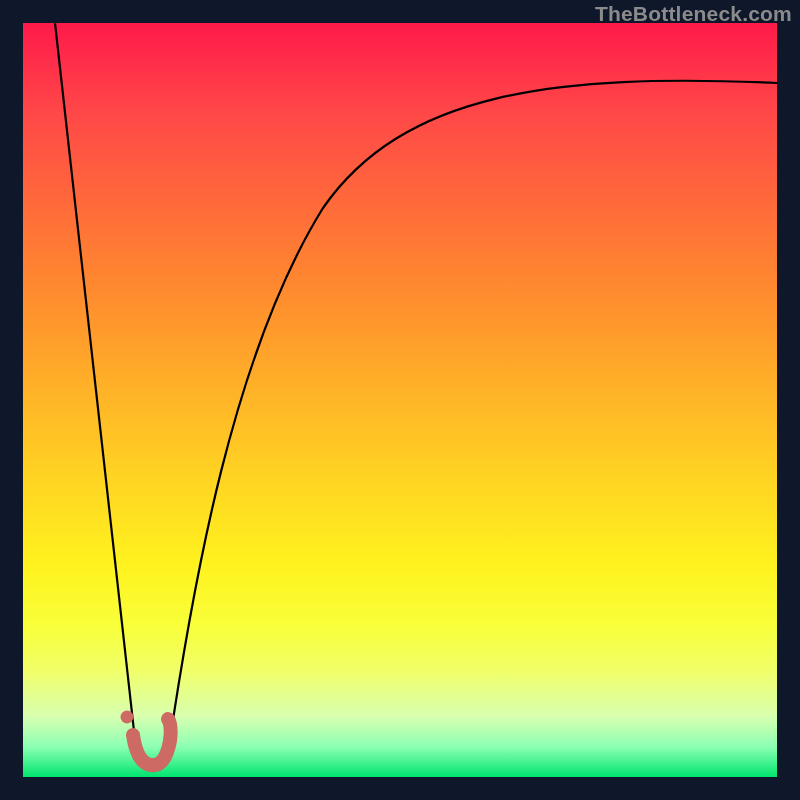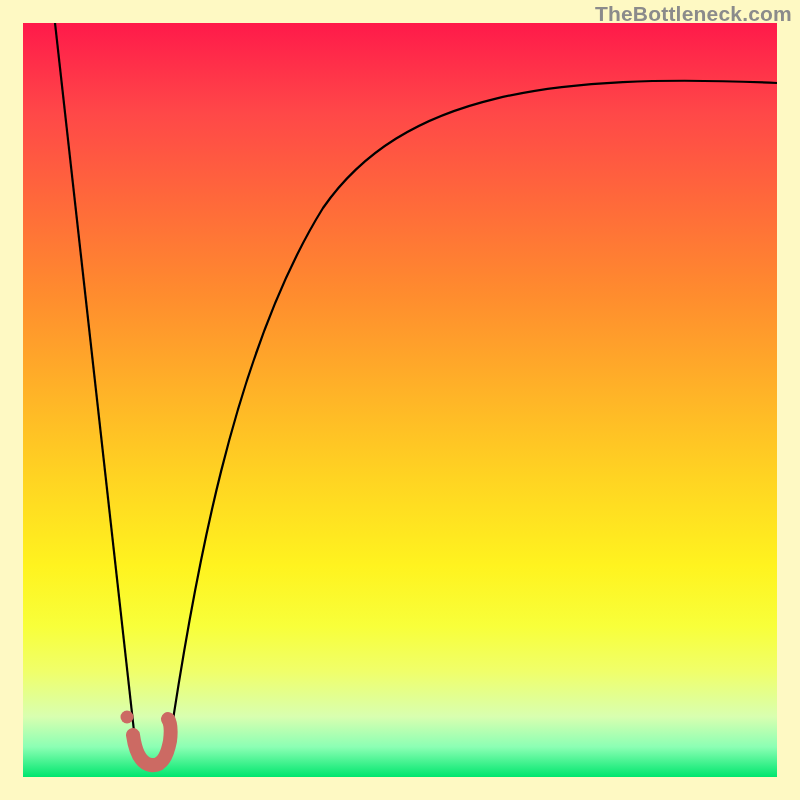--- a/index.html
+++ b/index.html
@@ -10,21 +10,21 @@
     background: #000;
     overflow: hidden;
     font-family: Arial, Helvetica, sans-serif;
   }
   .frame {
     position: absolute;
     left: 0;
     top: 0;
     width: 800px;
     height: 800px;
-    background: #fef9c3;
+    background: #0f172a;
   }
   .plot {
     position: absolute;
     left: 23px;
     top: 23px;
     width: 754px;
     height: 754px;
     background: linear-gradient(to bottom,
       #ff1a4a 0%,
       #ff4848 12%,

